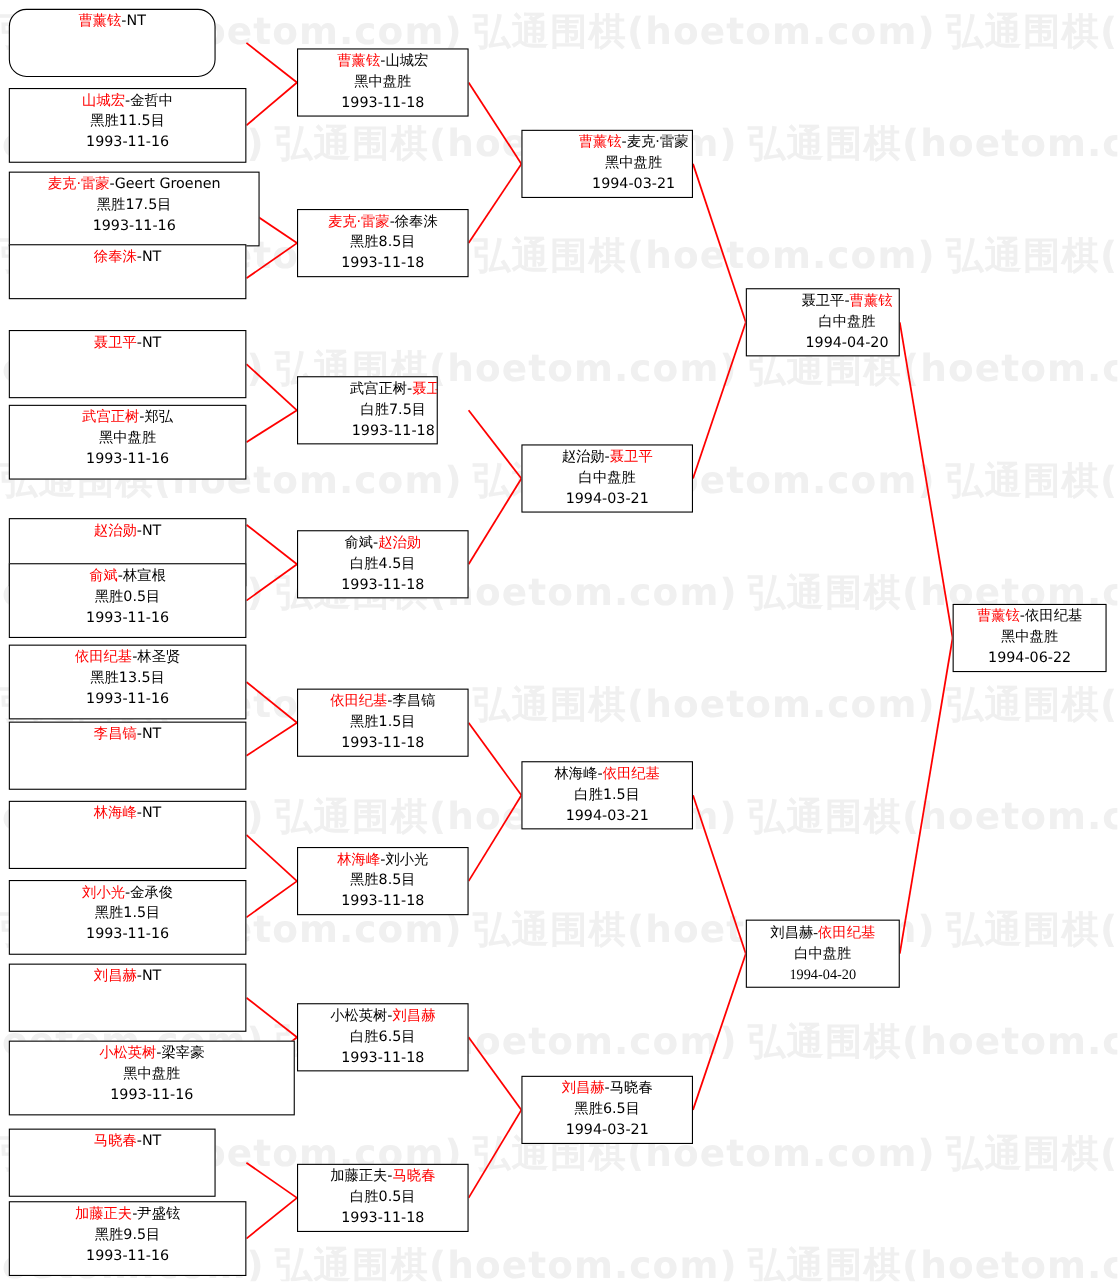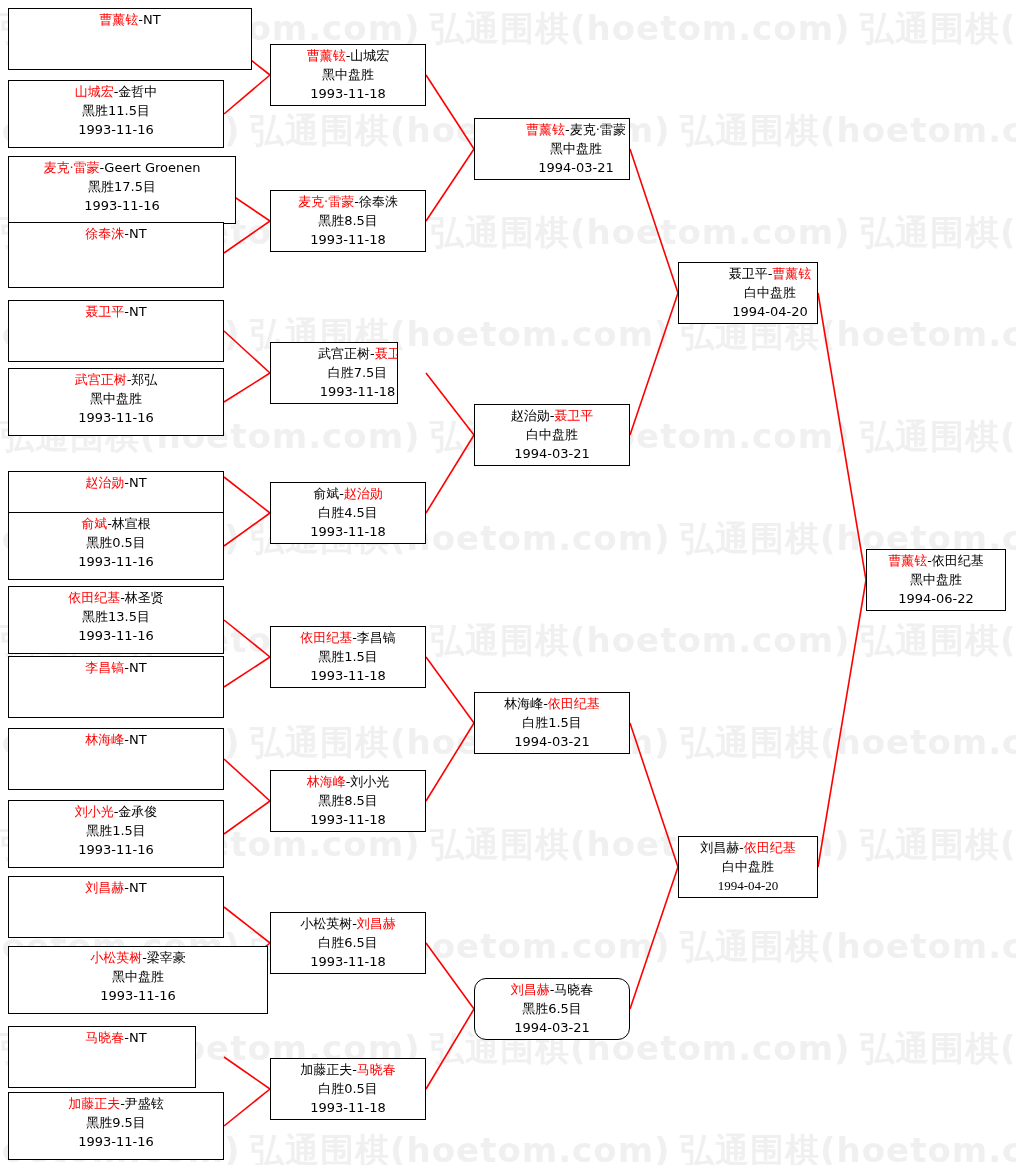--- a/index.html
+++ b/index.html
@@ -140,34 +140,34 @@
       <line x1="426" y1="943" x2="474" y2="1009" stroke="#ff0000" stroke-width="1.6"></line>
       <line x1="426" y1="1089" x2="474" y2="1009" stroke="#ff0000" stroke-width="1.6"></line>
       <line x1="630" y1="149" x2="678" y2="293" stroke="#ff0000" stroke-width="1.6"></line>
       <line x1="630" y1="435" x2="678" y2="293" stroke="#ff0000" stroke-width="1.6"></line>
       <line x1="630" y1="723" x2="678" y2="867" stroke="#ff0000" stroke-width="1.6"></line>
       <line x1="630" y1="1009" x2="678" y2="867" stroke="#ff0000" stroke-width="1.6"></line>
       <line x1="818" y1="293" x2="866" y2="580" stroke="#ff0000" stroke-width="1.6"></line>
       <line x1="818" y1="867" x2="866" y2="580" stroke="#ff0000" stroke-width="1.6"></line>
     </svg>
   <div id="nodes">
-      <div class="node" style="left: 8px; top: 8px; width: 244px; height: 62px;">
+      <div class="node" style="left: 8px; top: 8px; width: 188px; height: 62px; border-radius: 16px;">
         <span class="ln"><span class="r">曹薰铉</span><span class="k">-</span><span class="k">NT</span></span>
       </div>
       <div class="node" style="left: 8px; top: 80px; width: 216px; height: 68px;">
         <span class="ln"><span class="r">山城宏</span><span class="k">-</span><span class="k">金哲中</span></span>
         <span class="ln k">黑胜11.5目</span>
         <span class="ln k">1993-11-16</span>
       </div>
       <div class="node" style="left: 8px; top: 156px; width: 228px; height: 68px;">
         <span class="ln"><span class="r">麦克·雷蒙</span><span class="k">-</span><span class="k">Geert Groenen</span></span>
         <span class="ln k">黑胜17.5目</span>
         <span class="ln k">1993-11-16</span>
       </div>
-      <div class="node" style="left: 8px; top: 222px; width: 216px; height: 66px;">
+      <div class="node" style="left: 8px; top: 222px; width: 216px; height: 50px;">
         <span class="ln"><span class="r">徐奉洙</span><span class="k">-</span><span class="k">NT</span></span>
       </div>
       <div class="node" style="left: 8px; top: 300px; width: 216px; height: 62px;">
         <span class="ln"><span class="r">聂卫平</span><span class="k">-</span><span class="k">NT</span></span>
       </div>
       <div class="node" style="left: 8px; top: 368px; width: 216px; height: 68px;">
         <span class="ln"><span class="r">武宫正树</span><span class="k">-</span><span class="k">郑弘</span></span>
         <span class="ln k">黑中盘胜</span>
         <span class="ln k">1993-11-16</span>
       </div>
@@ -259,21 +259,21 @@
       <div class="node" style="left: 474px; top: 404px; width: 156px; height: 62px;">
         <span class="ln"><span class="k">赵治勋</span><span class="k">-</span><span class="r">聂卫平</span></span>
         <span class="ln k">白中盘胜</span>
         <span class="ln k">1994-03-21</span>
       </div>
       <div class="node" style="left: 474px; top: 692px; width: 156px; height: 62px;">
         <span class="ln"><span class="k">林海峰</span><span class="k">-</span><span class="r">依田纪基</span></span>
         <span class="ln k">白胜1.5目</span>
         <span class="ln k">1994-03-21</span>
       </div>
-      <div class="node" style="left: 474px; top: 978px; width: 156px; height: 62px; border-radius: 12px;">
+      <div class="node" style="left: 474px; top: 978px; width: 156px; height: 62px;">
         <span class="ln"><span class="r">刘昌赫</span><span class="k">-</span><span class="k">马晓春</span></span>
         <span class="ln k">黑胜6.5目</span>
         <span class="ln k">1994-03-21</span>
       </div>
       <div class="node" style="left: 678px; top: 262px; width: 140px; height: 62px; padding-left: 44px;">
         <span class="ln"><span class="k">聂卫平</span><span class="k">-</span><span class="r">曹薰铉</span></span>
         <span class="ln k">白中盘胜</span>
         <span class="ln k">1994-04-20</span>
       </div>
       <div class="node" style="left: 678px; top: 836px; width: 140px; height: 62px; font-family: Liberation Serif, serif;">

